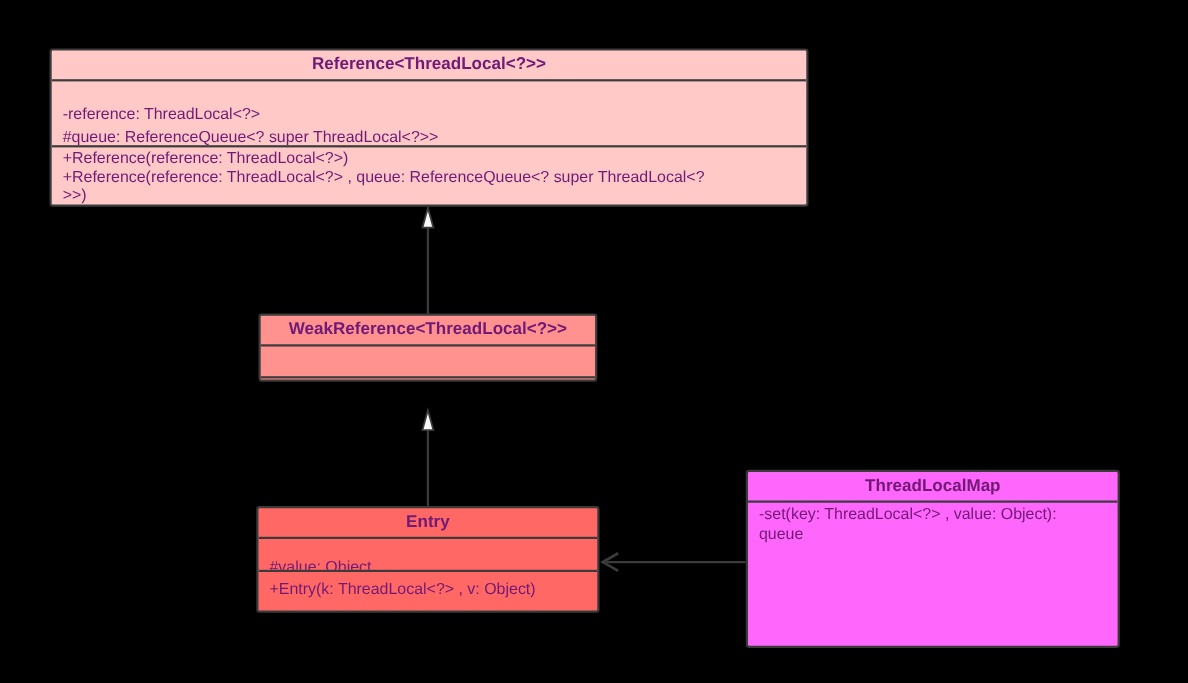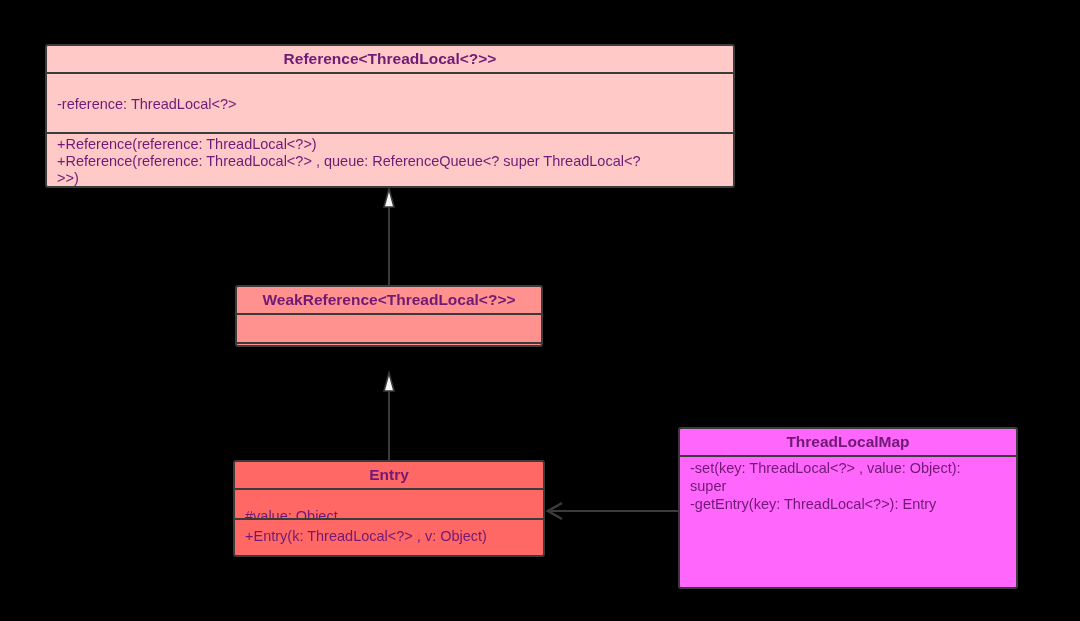--- a/index.html
+++ b/index.html
@@ -97,20 +97,21 @@
     <g>
       <line x1="678" y1="511" x2="551" y2="511" stroke="#3b3b3b" stroke-width="2"></line>
       <polyline points="562,503 548,511 562,519" fill="none" stroke="#3b3b3b" stroke-width="2.5"></polyline>
     </g>
   </svg>
 
   <div class="uml-class box-reference" style="background-color: rgb(255, 201, 200);">
     <div class="title">Reference&lt;ThreadLocal&lt;?&gt;&gt;</div>
     <div class="compartment attrs">
       <div class="line">-reference: ThreadLocal&lt;?&gt;</div>
+      <div class="line">#queue: ReferenceQueue&lt;? super ThreadLocal&lt;?&gt;&gt;</div>
     </div>
     <div class="compartment methods">
       <div class="line">+Reference(reference: ThreadLocal&lt;?&gt;)</div>
       <div class="line">+Reference(reference: ThreadLocal&lt;?&gt; , queue: ReferenceQueue&lt;? super ThreadLocal&lt;?</div>
       <div class="line">&gt;&gt;)</div>
     </div>
   </div>
 
   <div class="uml-class box-weakreference" style="background-color: rgb(255, 145, 143);">
     <div class="title">WeakReference&lt;ThreadLocal&lt;?&gt;&gt;</div>
@@ -125,18 +126,17 @@
     </div>
     <div class="compartment methods">
       <div class="line">+Entry(k: ThreadLocal&lt;?&gt; , v: Object)</div>
     </div>
   </div>
 
   <div class="uml-class box-threadlocalmap" style="background-color: rgb(255, 102, 252);">
     <div class="title">ThreadLocalMap</div>
     <div class="compartment methods">
       <div class="line">-set(key: ThreadLocal&lt;?&gt; , value: Object):</div>
-      <div class="line">super</div>
-      <div class="line">-getEntry(key: ThreadLocal&lt;?&gt;): Entry</div>
+      <div class="line">queue</div>
     </div>
   </div>
 
 </div>
 
 </body></html>

